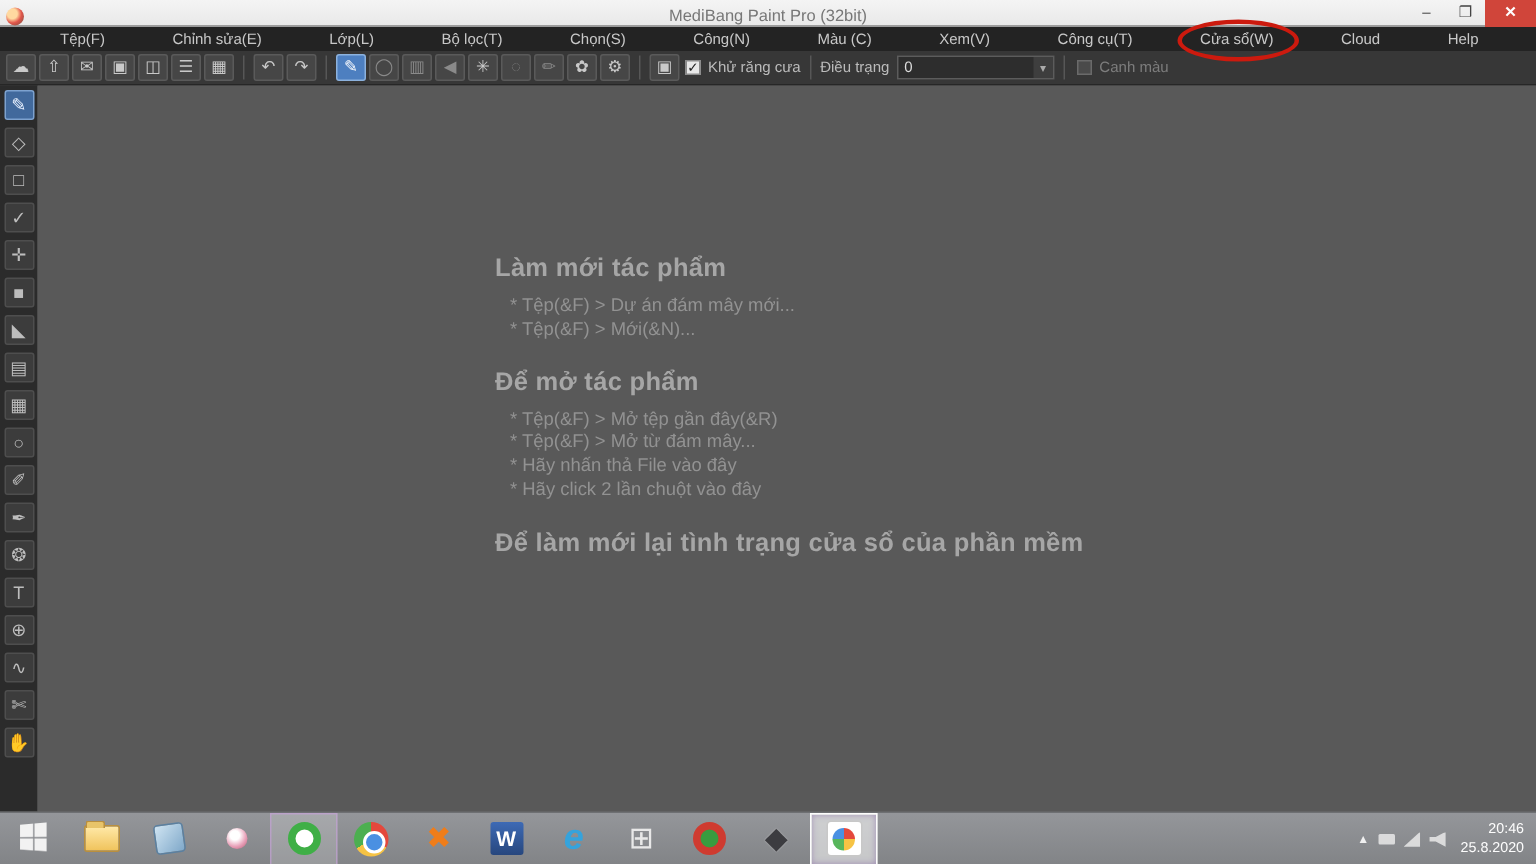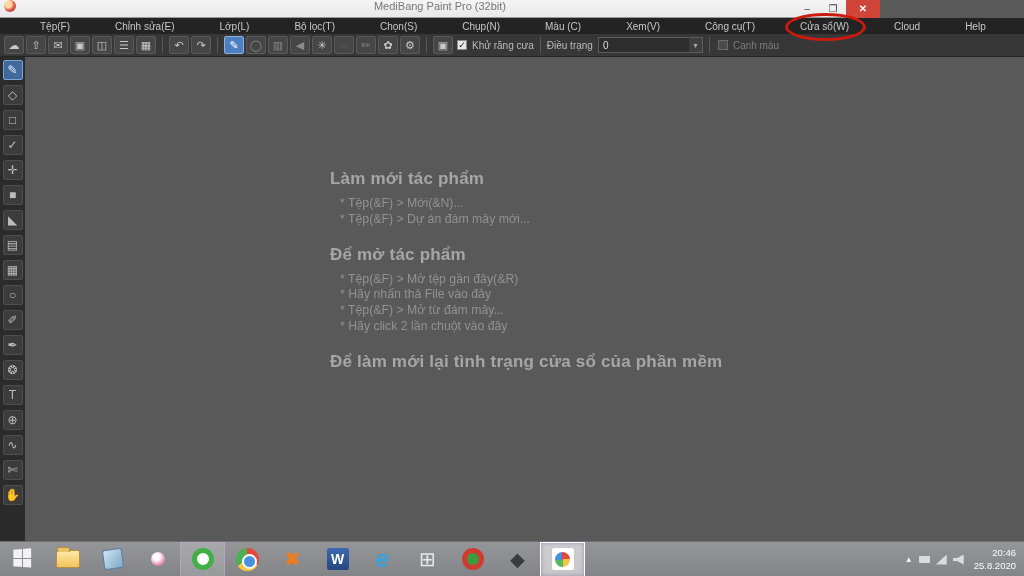--- a/index.html
+++ b/index.html
@@ -1,22 +1,22 @@
 <!DOCTYPE html>
 <html><head>
 <meta charset="utf-8">
 <style>
   * { box-sizing: border-box; margin: 0; padding: 0; }
   html,body { width:1024px; height:576px; overflow:hidden; }
   body { font-family:"Liberation Sans", sans-serif; background:#595959; position:relative; }
 
   
-  .titlebar { position:absolute; top:0; left:0; width:880px; height:18px;
+  .titlebar { position:absolute; top:0; left:0; width:1024px; height:18px;
     background:linear-gradient(#f4f4f4,#e9e9e9); border-bottom:1px solid #9a9a9a;
-    display:flex; align-items:flex-start; }
+    display:flex; align-items:flex-end; }
   .app-icon { width:12px; height:12px; margin-left:4px; border-radius:50%;
     background:radial-gradient(circle at 35% 35%, #ffd9a0 0 30%, #e2574c 55%, #6a4a3a 100%); }
   .title-text { position:absolute; left:0; right:0; text-align:center; font-size:11px; color:#777; }
   .win-controls { position:absolute; right:0; top:0; height:18px; display:flex; }
   .win-btn { width:26px; height:18px; font-size:10px; color:#444; text-align:center; line-height:17px; }
   .win-btn.close { width:34px; background:#d0453a; color:#fff; font-weight:bold; }
 
   
   .menubar { position:absolute; top:18px; left:0; width:1024px; height:16px; background:#232323;
     display:flex; align-items:center; font-size:10px; color:#c8c8c8; }
@@ -118,21 +118,21 @@
     <div class="win-btn close">✕</div>
   </div>
 </div>
 
 <div class="menubar">
   <span class="menu-item">Tệp(F)</span>
   <span class="menu-item">Chỉnh sửa(E)</span>
   <span class="menu-item">Lớp(L)</span>
   <span class="menu-item">Bộ lọc(T)</span>
   <span class="menu-item">Chọn(S)</span>
-  <span class="menu-item">Chụp(N)</span>
+  <span class="menu-item">Công(N)</span>
   <span class="menu-item">Màu (C)</span>
   <span class="menu-item">Xem(V)</span>
   <span class="menu-item">Công cụ(T)</span>
   <span class="menu-item">
     <span>Cửa sổ(W)</span>
     <span class="annotation"></span>
   </span>
   <span class="menu-item">Cloud</span>
   <span class="menu-item">Help</span>
 </div>
@@ -191,28 +191,28 @@
   <div class="tool-btn">⊕</div>
   <div class="tool-btn">∿</div>
   <div class="tool-btn">✄</div>
   <div class="tool-btn">✋</div>
 </div>
 
 <div class="canvas">
   <div class="help">
     <h2>Làm mới tác phẩm</h2>
     <div class="lines">
+      <div class="line">* Tệp(&amp;F) &gt; Dự án đám mây mới...</div>
       <div class="line">* Tệp(&amp;F) &gt; Mới(&amp;N)...</div>
-      <div class="line">* Tệp(&amp;F) &gt; Dự án đám mây mới...</div>
     </div>
     <h2>Để mở tác phẩm</h2>
     <div class="lines">
       <div class="line">* Tệp(&amp;F) &gt; Mở tệp gần đây(&amp;R)</div>
+      <div class="line">* Tệp(&amp;F) &gt; Mở từ đám mây...</div>
       <div class="line">* Hãy nhấn thả File vào đây</div>
-      <div class="line">* Tệp(&amp;F) &gt; Mở từ đám mây...</div>
       <div class="line">* Hãy click 2 lần chuột vào đây</div>
     </div>
     <h2>Để làm mới lại tình trạng cửa sổ của phần mềm</h2>
   </div>
 </div>
 
 <div class="taskbar">
   <div class="tb-slot">
     <div class="ico-start">
         <div></div>

